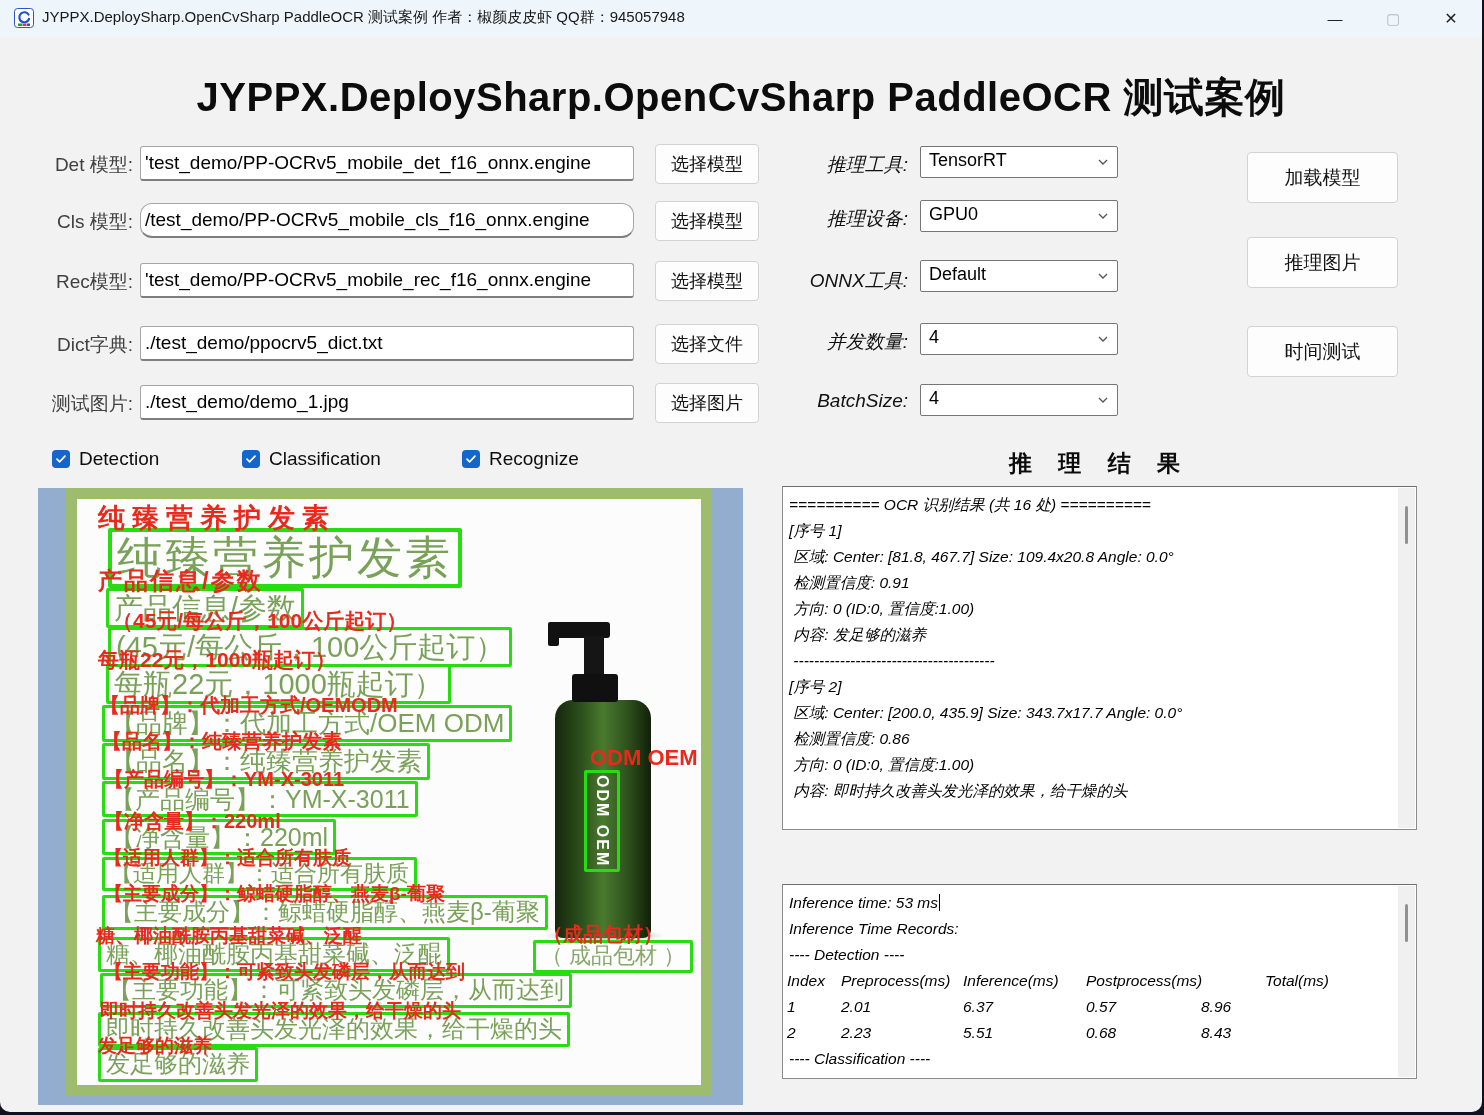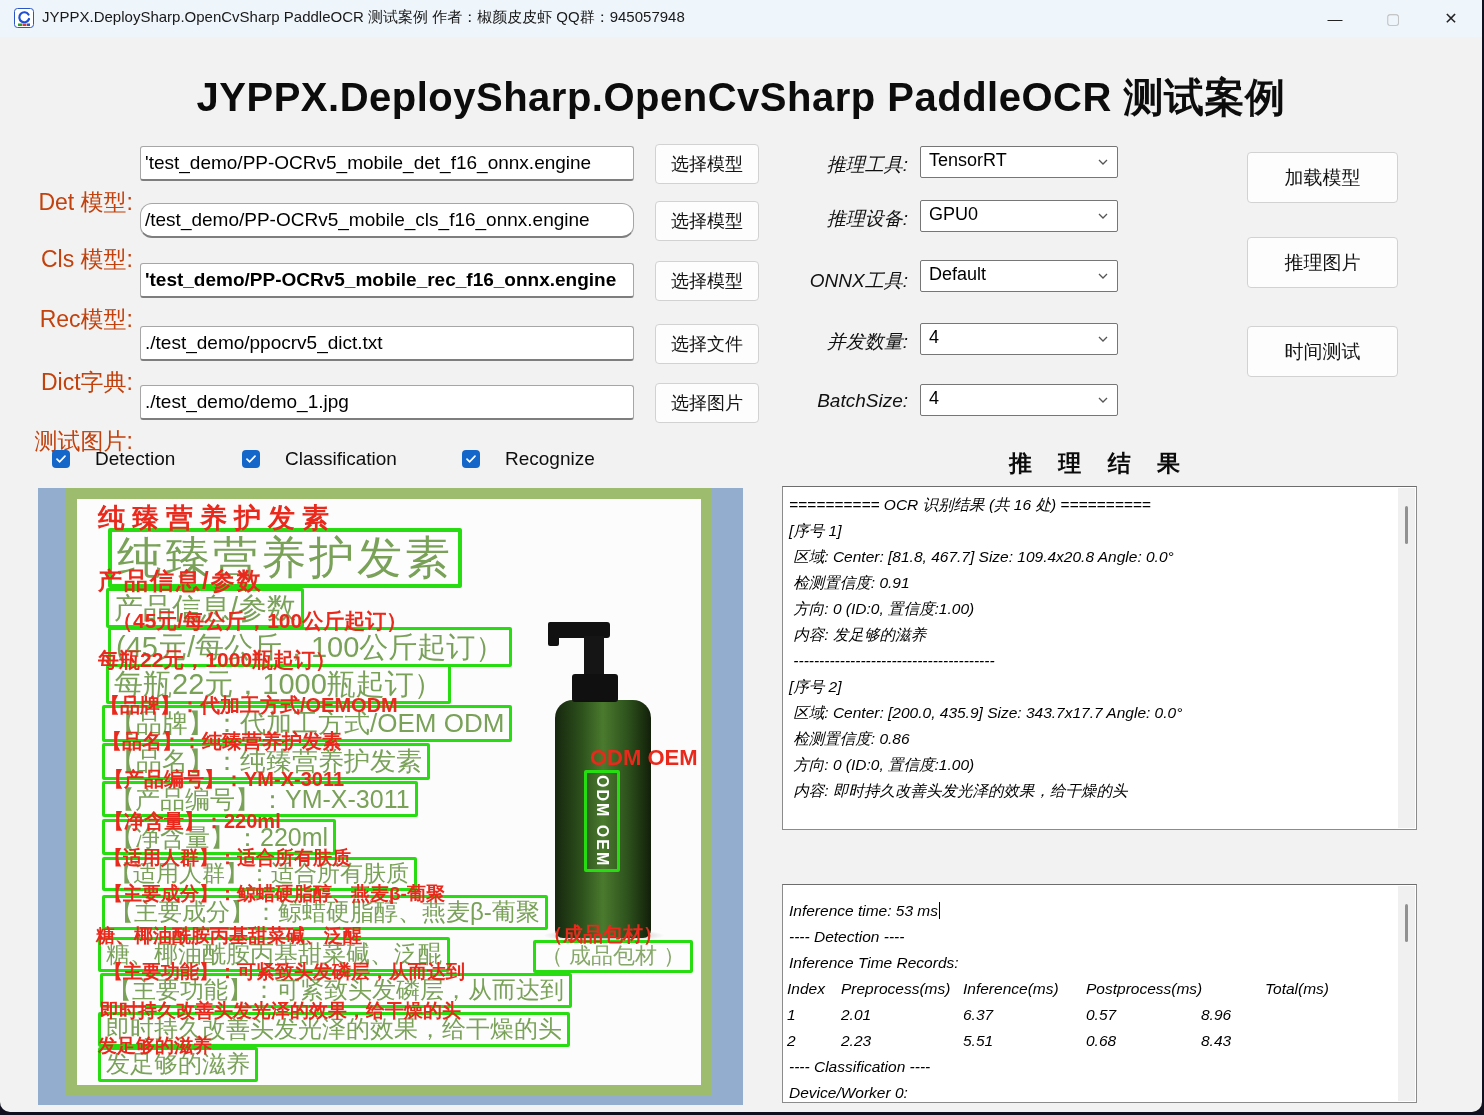--- a/index.html
+++ b/index.html
@@ -6,33 +6,33 @@
   .window{position:absolute;left:0;top:0;width:1482px;height:1112px;background:#f2f2f2;border-radius:0 0 10px 10px;overflow:hidden;}
   
   .titlebar{position:absolute;left:0;top:0;width:100%;height:37px;background:#eef5fb;}
   .titlebar .app-ico{position:absolute;left:14px;top:8px;width:20px;height:20px;}
   .titlebar .tb-title{position:absolute;left:42px;top:8px;font-size:15px;color:#191919;white-space:nowrap;}
   .winbtn{position:absolute;top:0;width:46px;height:37px;display:flex;align-items:center;justify-content:center;font-size:15px;color:#222;}
   .winbtn.min{right:124px}.winbtn.max{right:66px;color:#b9b9b9}.winbtn.close{right:8px;font-size:16px}
   
   .heading{position:absolute;left:0;top:70px;width:100%;text-align:center;font-size:40px;font-weight:bold;color:#0c0c0c;letter-spacing:0.5px;}
   
-  .flabel{position:absolute;font-size:23px;color:#c2410c;text-align:right;width:100px;white-space:nowrap;margin-top:35px;}
+  .flabel{position:absolute;font-size:19px;color:#404040;text-align:right;width:100px;white-space:nowrap;}
   .tbox{position:absolute;left:140px;width:494px;height:35px;background:#fff;border:1px solid #a6a6a6;border-bottom:2px solid #7e7e7e;border-radius:3px;font-size:19px;color:#000;padding:0 4px;box-sizing:border-box;font-family:"Liberation Sans",sans-serif;}
   .btn-s{position:absolute;left:655px;width:102px;height:38px;background:#fdfdfd;border:1px solid #d2d2d2;border-radius:4px;font-size:18px;color:#141414;display:flex;align-items:center;justify-content:center;}
   .rlabel{position:absolute;left:782px;width:126px;font-size:19px;color:#101010;text-align:right;white-space:nowrap;font-style:italic;}
   .combo{position:absolute;left:920px;width:198px;height:32px;background:#fff;border:1px solid #767676;border-radius:2px;box-sizing:border-box;}
   .combo .cval{position:absolute;left:8px;top:3px;font-size:18px;color:#000;}
   .combo .chev{position:absolute;right:8px;top:9px;width:12px;height:12px;}
   .btn-b{position:absolute;left:1247px;width:149px;height:49px;background:#fdfdfd;border:1px solid #d2d2d2;border-radius:4px;font-size:19px;color:#141414;display:flex;align-items:center;justify-content:center;}
   
   .chk{position:absolute;top:448px;display:flex;align-items:center;gap:9px;}
   .chkbox{width:18px;height:18px;background:#1467c8;border-radius:4px;display:flex;align-items:center;justify-content:center;}
   .chkbox svg{width:12px;height:12px}
-  .chklab{font-size:19px;color:#0d0d0d;margin-left:16px;}
+  .chklab{font-size:19px;color:#0d0d0d;}
   
   .preview{position:absolute;left:38px;top:488px;width:705px;height:617px;background:#93adce;overflow:hidden;}
   .pv-frame{position:absolute;left:28px;top:0;width:646px;height:608px;box-sizing:border-box;border:11px solid #9dbc6e;background:#fcfcfc;}
   .anno-red{position:absolute;color:#e8291c;font-weight:bold;white-space:nowrap;z-index:3;line-height:1.1;}
   .anno-box{position:absolute;color:#79a158;border:3px solid #27dc10;border-radius:2px;padding:1px 5px;white-space:nowrap;z-index:2;line-height:1.12;font-weight:500;background:rgba(255,255,255,0.25);}
   
   .bottle-body{position:absolute;left:517px;top:212px;width:96px;height:238px;border-radius:18px 18px 8px 8px;background:linear-gradient(90deg,#16270e 0%,#2d511c 28%,#4a7a2e 50%,#2d511c 76%,#121f0a 100%);z-index:1;}
   .bottle-shadow{position:absolute;left:505px;top:441px;width:122px;height:13px;background:radial-gradient(ellipse at center,rgba(60,60,60,.55),rgba(60,60,60,0) 70%);z-index:0;}
   .pump-arm{position:absolute;left:512px;top:134px;width:60px;height:16px;background:#111;border-radius:3px;z-index:1;}
   .pump-tip{position:absolute;left:510px;top:134px;width:11px;height:24px;background:#111;border-radius:2px;z-index:1;}
@@ -79,21 +79,21 @@
 
   <div class="flabel" style="left:33px;top:152px">Det 模型:</div>
   <input class="tbox" style="top: 146px;" value="'test_demo/PP-OCRv5_mobile_det_f16_onnx.engine">
   <div class="btn-s" style="top:144px">选择模型</div>
 
   <div class="flabel" style="left:33px;top:209px">Cls 模型:</div>
   <input class="tbox" style="top: 203px; border-radius: 12px;" value="/test_demo/PP-OCRv5_mobile_cls_f16_onnx.engine">
   <div class="btn-s" style="top:201px">选择模型</div>
 
   <div class="flabel" style="left:33px;top:269px">Rec模型:</div>
-  <input class="tbox" style="top: 263px; font-weight: bold;" value="'test_demo/PP-OCRv5_mobile_rec_f16_onnx.engine">
+  <input class="tbox" style="top: 263px;" value="'test_demo/PP-OCRv5_mobile_rec_f16_onnx.engine">
   <div class="btn-s" style="top:261px">选择模型</div>
 
   <div class="flabel" style="left:33px;top:332px">Dict字典:</div>
   <input class="tbox" style="top: 326px;" value="./test_demo/ppocrv5_dict.txt">
   <div class="btn-s" style="top:324px">选择文件</div>
 
   <div class="flabel" style="left:33px;top:391px">测试图片:</div>
   <input class="tbox" style="top: 385px;" value="./test_demo/demo_1.jpg">
   <div class="btn-s" style="top:383px">选择图片</div>
 
@@ -252,24 +252,24 @@
       <div class="pline">[序号 2]</div>
       <div class="pline"> 区域: Center: [200.0, 435.9] Size: 343.7x17.7 Angle: 0.0°</div>
       <div class="pline"> 检测置信度: 0.86</div>
       <div class="pline"> 方向: 0 (ID:0, 置信度:1.00)</div>
       <div class="pline"> 内容: 即时持久改善头发光泽的效果，给干燥的头</div>
     <div class="vscroll">
         <div class="vthumb"></div>
       </div>
   </div>
 
-  <div class="panel" style="top:884px;height:219px;padding-top:13px">
+  <div class="panel" style="top:884px;height:195px;padding-top:5px">
     <div class="pline"><span>Inference time: 53 ms</span><span class="caret"></span></div>
+    <div class="pline">Inference Time Records:</div>
     <div class="pline">---- Detection ----</div>
-    <div class="pline">Inference Time Records:</div>
     <div class="pline">
       <span class="pcol tc0">Index</span>
       <span class="pcol tc1">Preprocess(ms)</span>
       <span class="pcol tc2">Inference(ms)</span>
       <span class="pcol tc3">Postprocess(ms)</span>
       <span class="pcol tc4h">Total(ms)</span>
     </div>
     <div class="pline">
       <span class="pcol tc0">1</span>
       <span class="pcol tc1">2.01</span>

